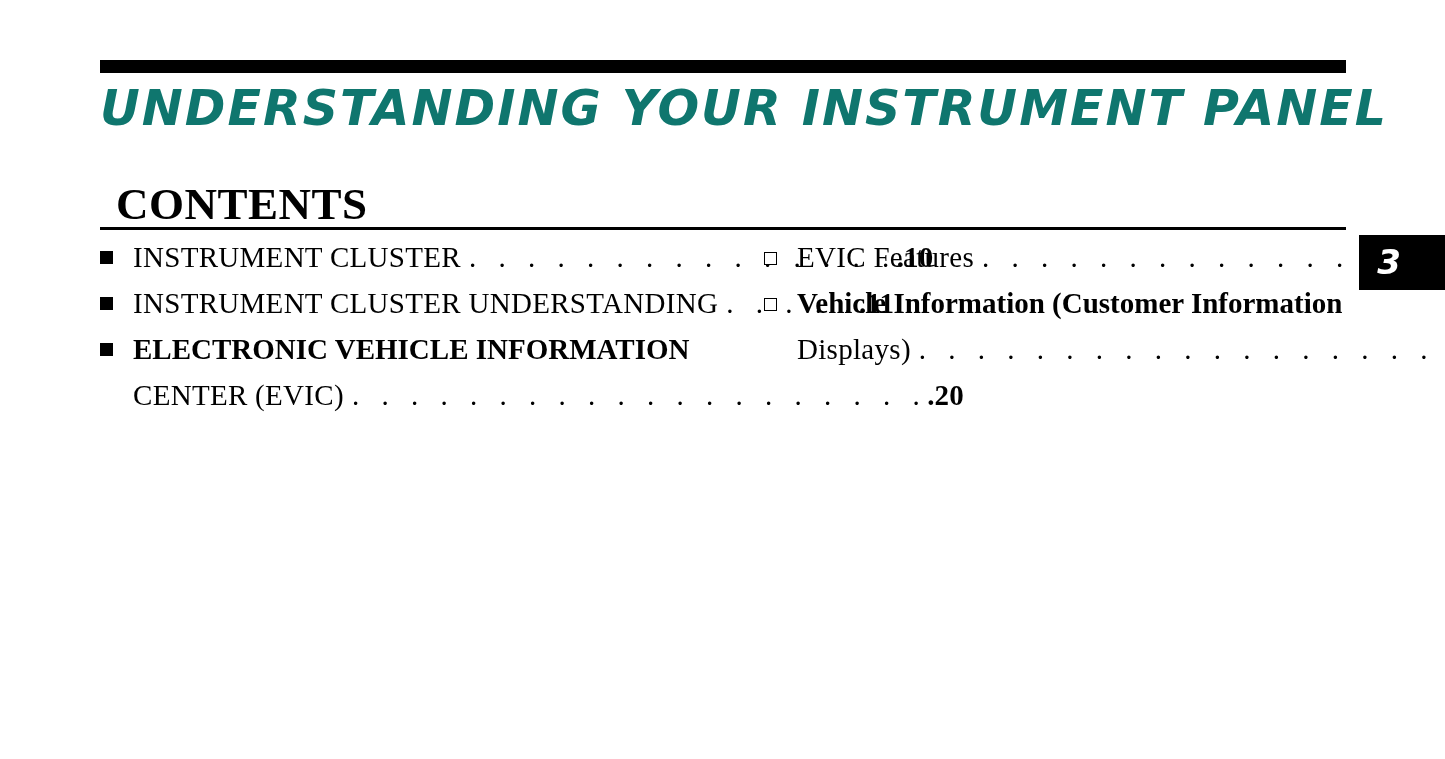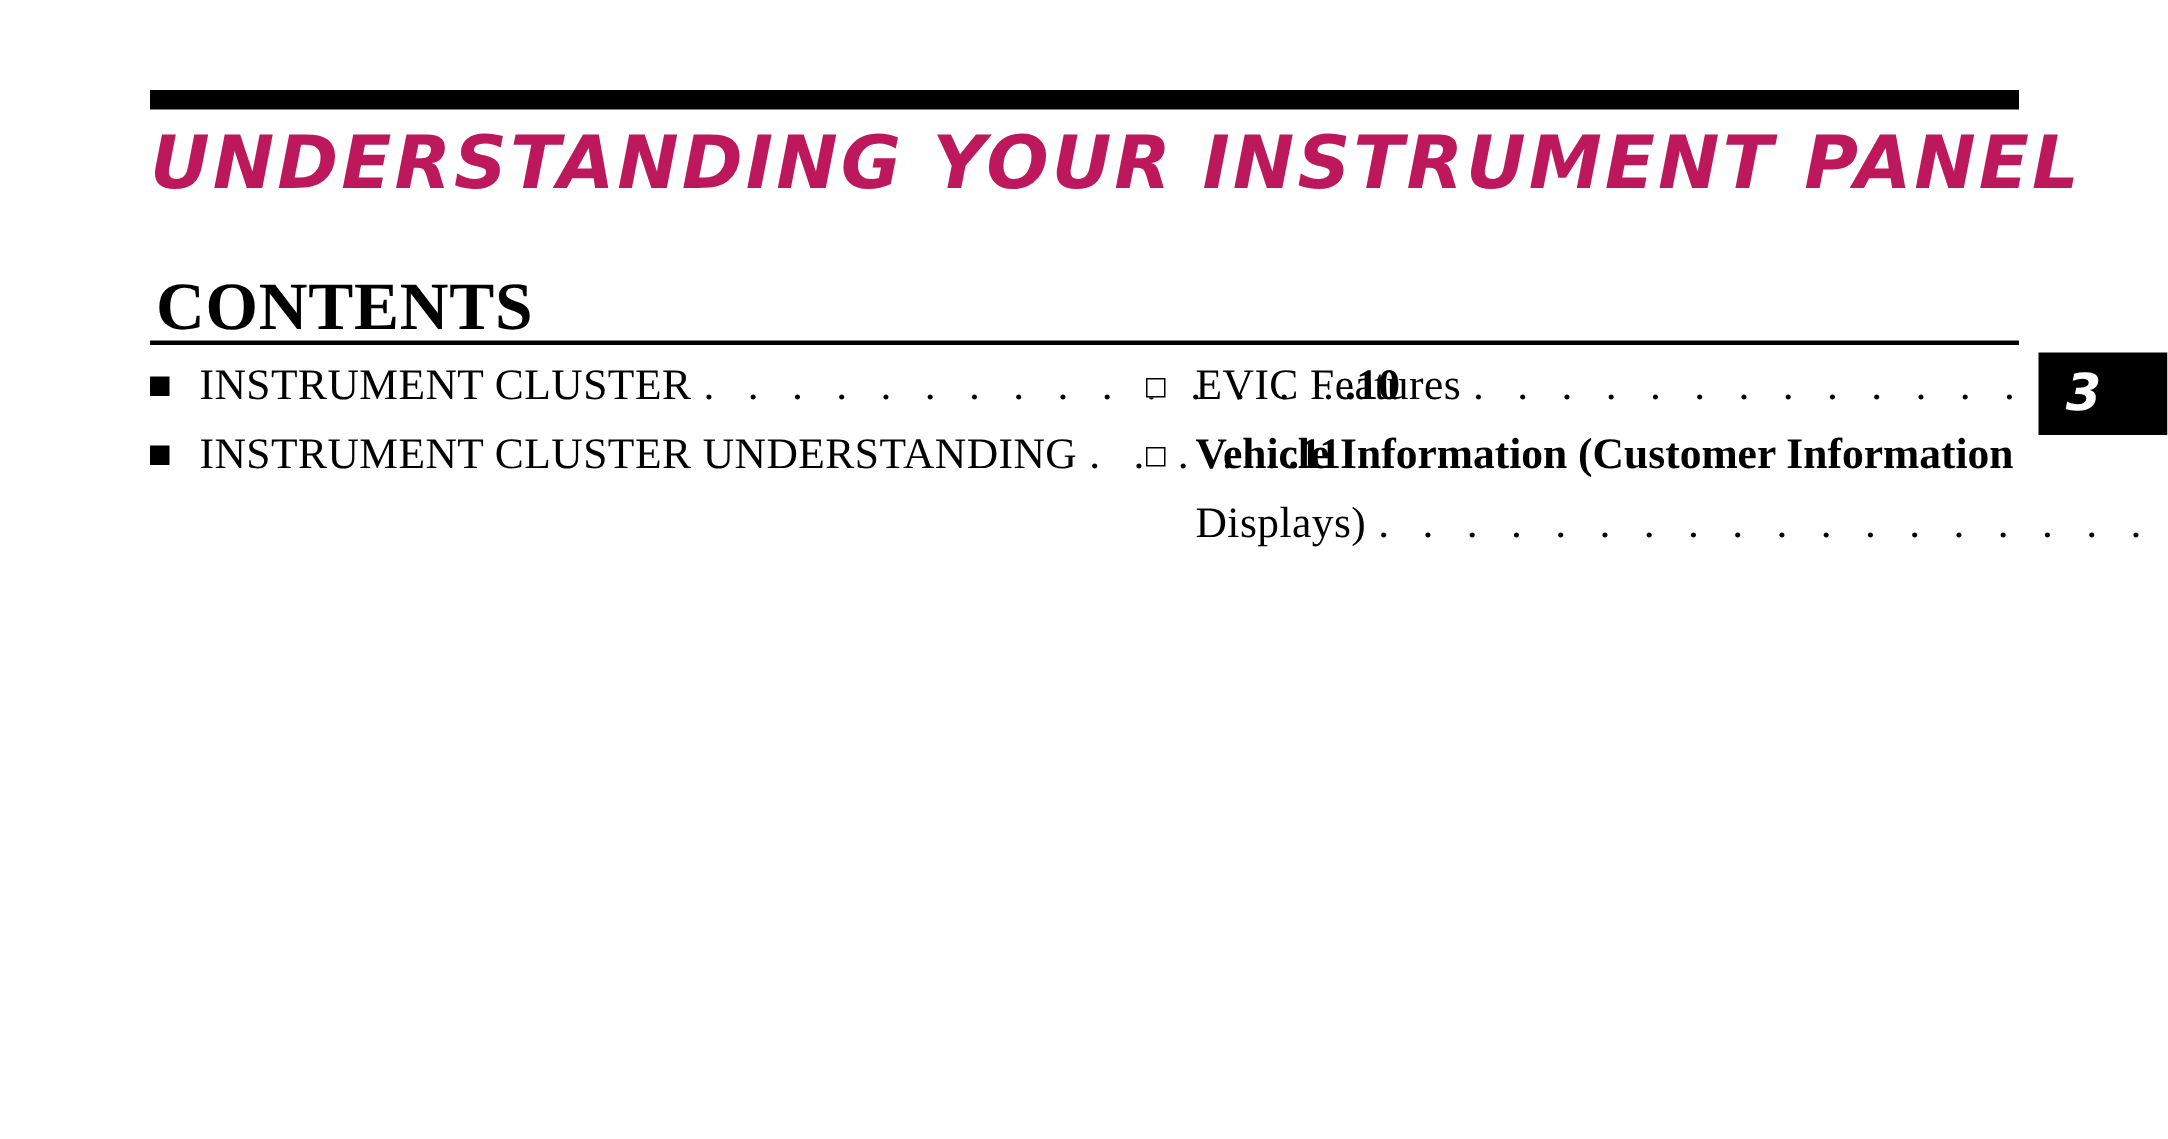--- a/index.html
+++ b/index.html
@@ -34,26 +34,26 @@
     position: absolute;
     left: 100px;
     top: 80px;
     width: 1246px;
     text-align: right;
     font-family: "DejaVu Sans", sans-serif;
     font-weight: bold;
     font-style: italic;
     font-size: 49px;
     letter-spacing: 2px;
-    color: #be185d;
+    color: #0f766e;
     white-space: nowrap;
   }
   .contents-head {
     position: absolute;
-    left: 104px;
+    left: 116px;
     top: 180px;
     font-family: "Liberation Serif", serif;
     font-weight: bold;
     font-size: 45px;
     letter-spacing: 0.5px;
     line-height: 48px;
   }
   .contents-rule {
     position: absolute;
     left: 100px;
@@ -166,20 +166,27 @@
         </span>
       </div>
 
       <div class="entry">
         <span class="bullet filled"></span>
         <span class="line">
           <span class="title">INSTRUMENT CLUSTER UNDERSTANDING</span><span class="leader">. . . . .</span><span class="pg">.11</span>
         </span>
       </div>
 
+      <div class="entry">
+        <span class="bullet filled"></span>
+        <span class="cont-line">ELECTRONIC VEHICLE INFORMATION</span>
+        <span class="line">
+          <span class="title">CENTER (EVIC)</span><span class="leader">. . . . . . . . . . . . . . . . . . . .</span><span class="pg">.20</span>
+        </span>
+      </div>
 
     </div>
 
     <div class="col col-right">
 
       <div class="entry">
         <span class="bullet hollow"></span>
         <span class="line">
           <span class="title">EVIC Features</span><span class="leader">. . . . . . . . . . . . . . . . . . . .</span>
         </span>

